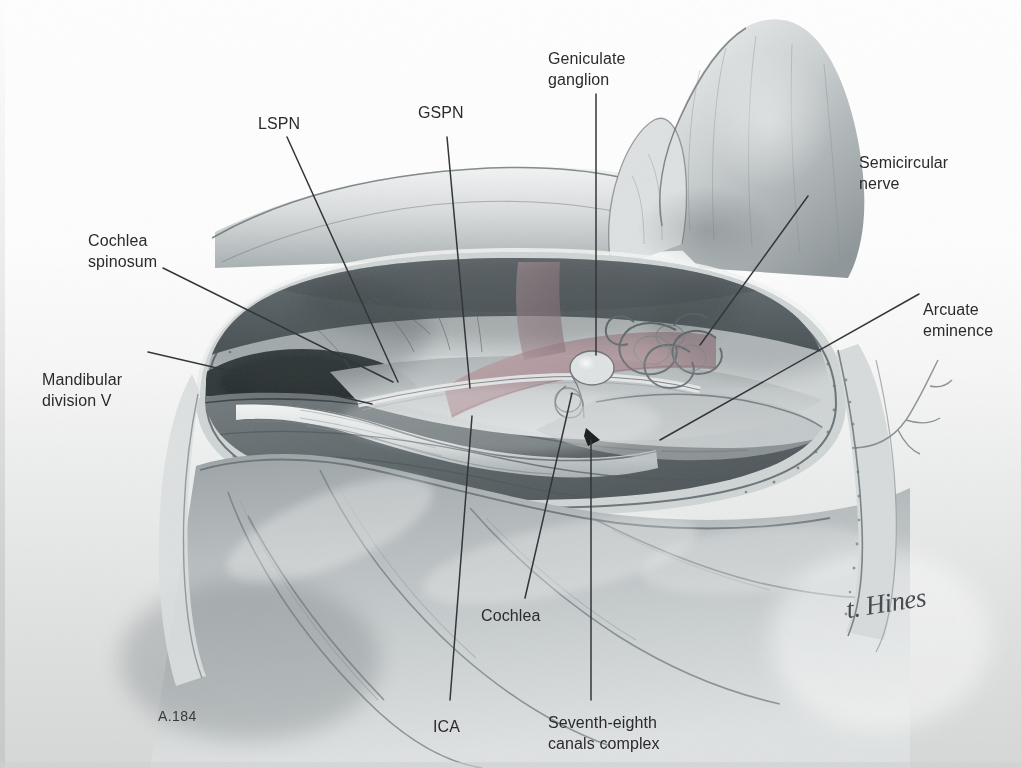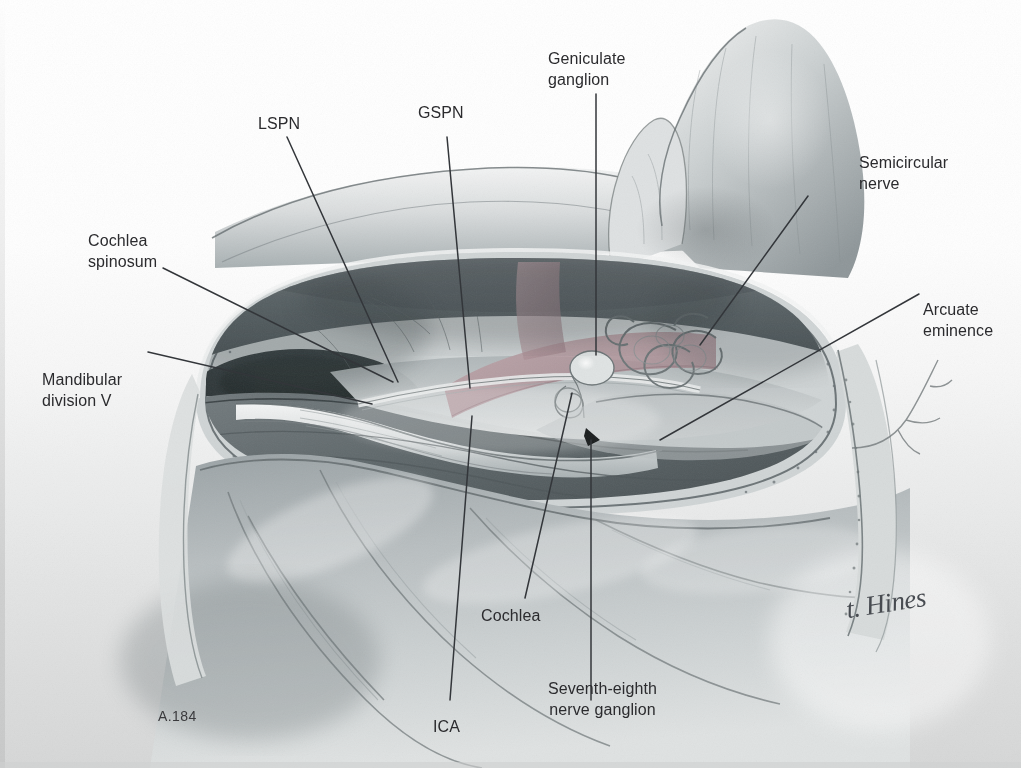--- a/index.html
+++ b/index.html
@@ -438,21 +438,21 @@
   <div id="label-layer">
       <div class="label" style="left: 548px; top: 48px;"><div>Geniculate</div><div>ganglion</div></div>
       <div class="label" style="left: 258px; top: 113px;"><div>LSPN</div></div>
       <div class="label" style="left: 418px; top: 102px;"><div>GSPN</div></div>
       <div class="label" style="left: 859px; top: 152px;"><div>Semicircular</div><div>nerve</div></div>
       <div class="label" style="left: 88px; top: 230px;"><div>Cochlea</div><div>spinosum</div></div>
       <div class="label" style="left: 923px; top: 299px;"><div>Arcuate</div><div>eminence</div></div>
       <div class="label" style="left: 42px; top: 341px; margin-top: 28px;"><div>Mandibular</div><div>division V</div></div>
       <div class="label" style="left: 481px; top: 605px;"><div>Cochlea</div></div>
       <div class="label" style="left: 433px; top: 716px;"><div>ICA</div></div>
-      <div class="label" style="left: 548px; top: 678px; text-align: center;"><div>Seventh-eighth</div><div>nerve ganglion</div></div>
+      <div class="label" style="left: 548px; top: 712px;"><div>Seventh-eighth</div><div>canals complex</div></div>
     </div>
 
   <div class="fig-no" style="left:158px; top:708px;">A.184</div>
 
   <div class="signature" style="left:846px; top:588px;">t. Hines</div>
 
   <div class="scan-edge-bottom"></div>
 </div>
 
 </body></html>

